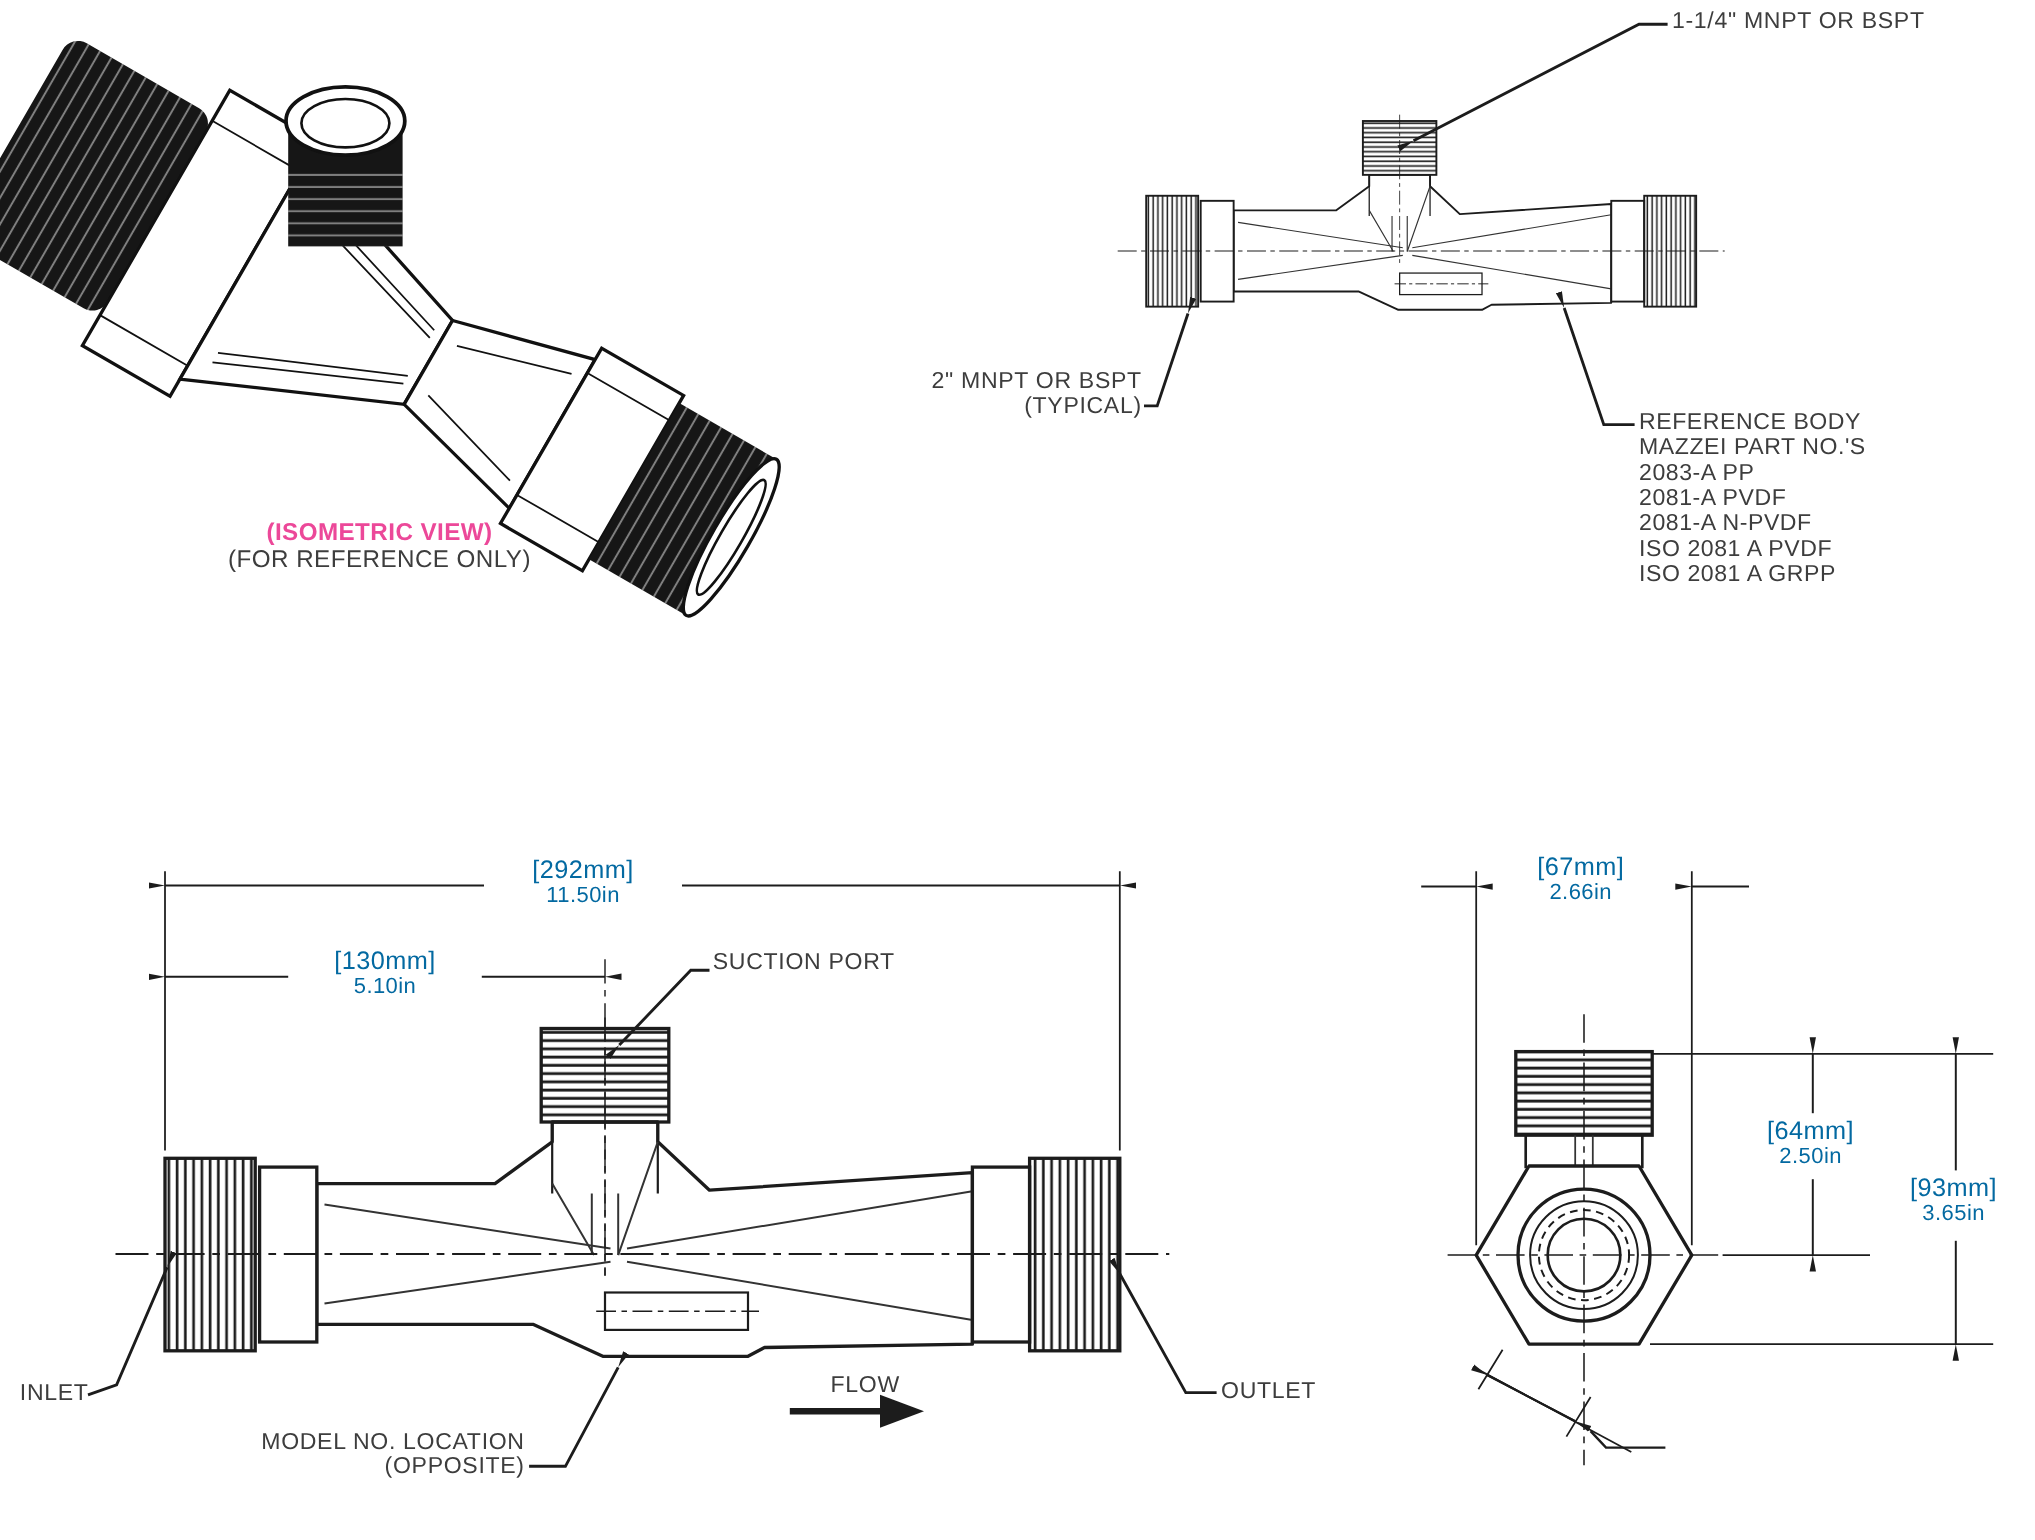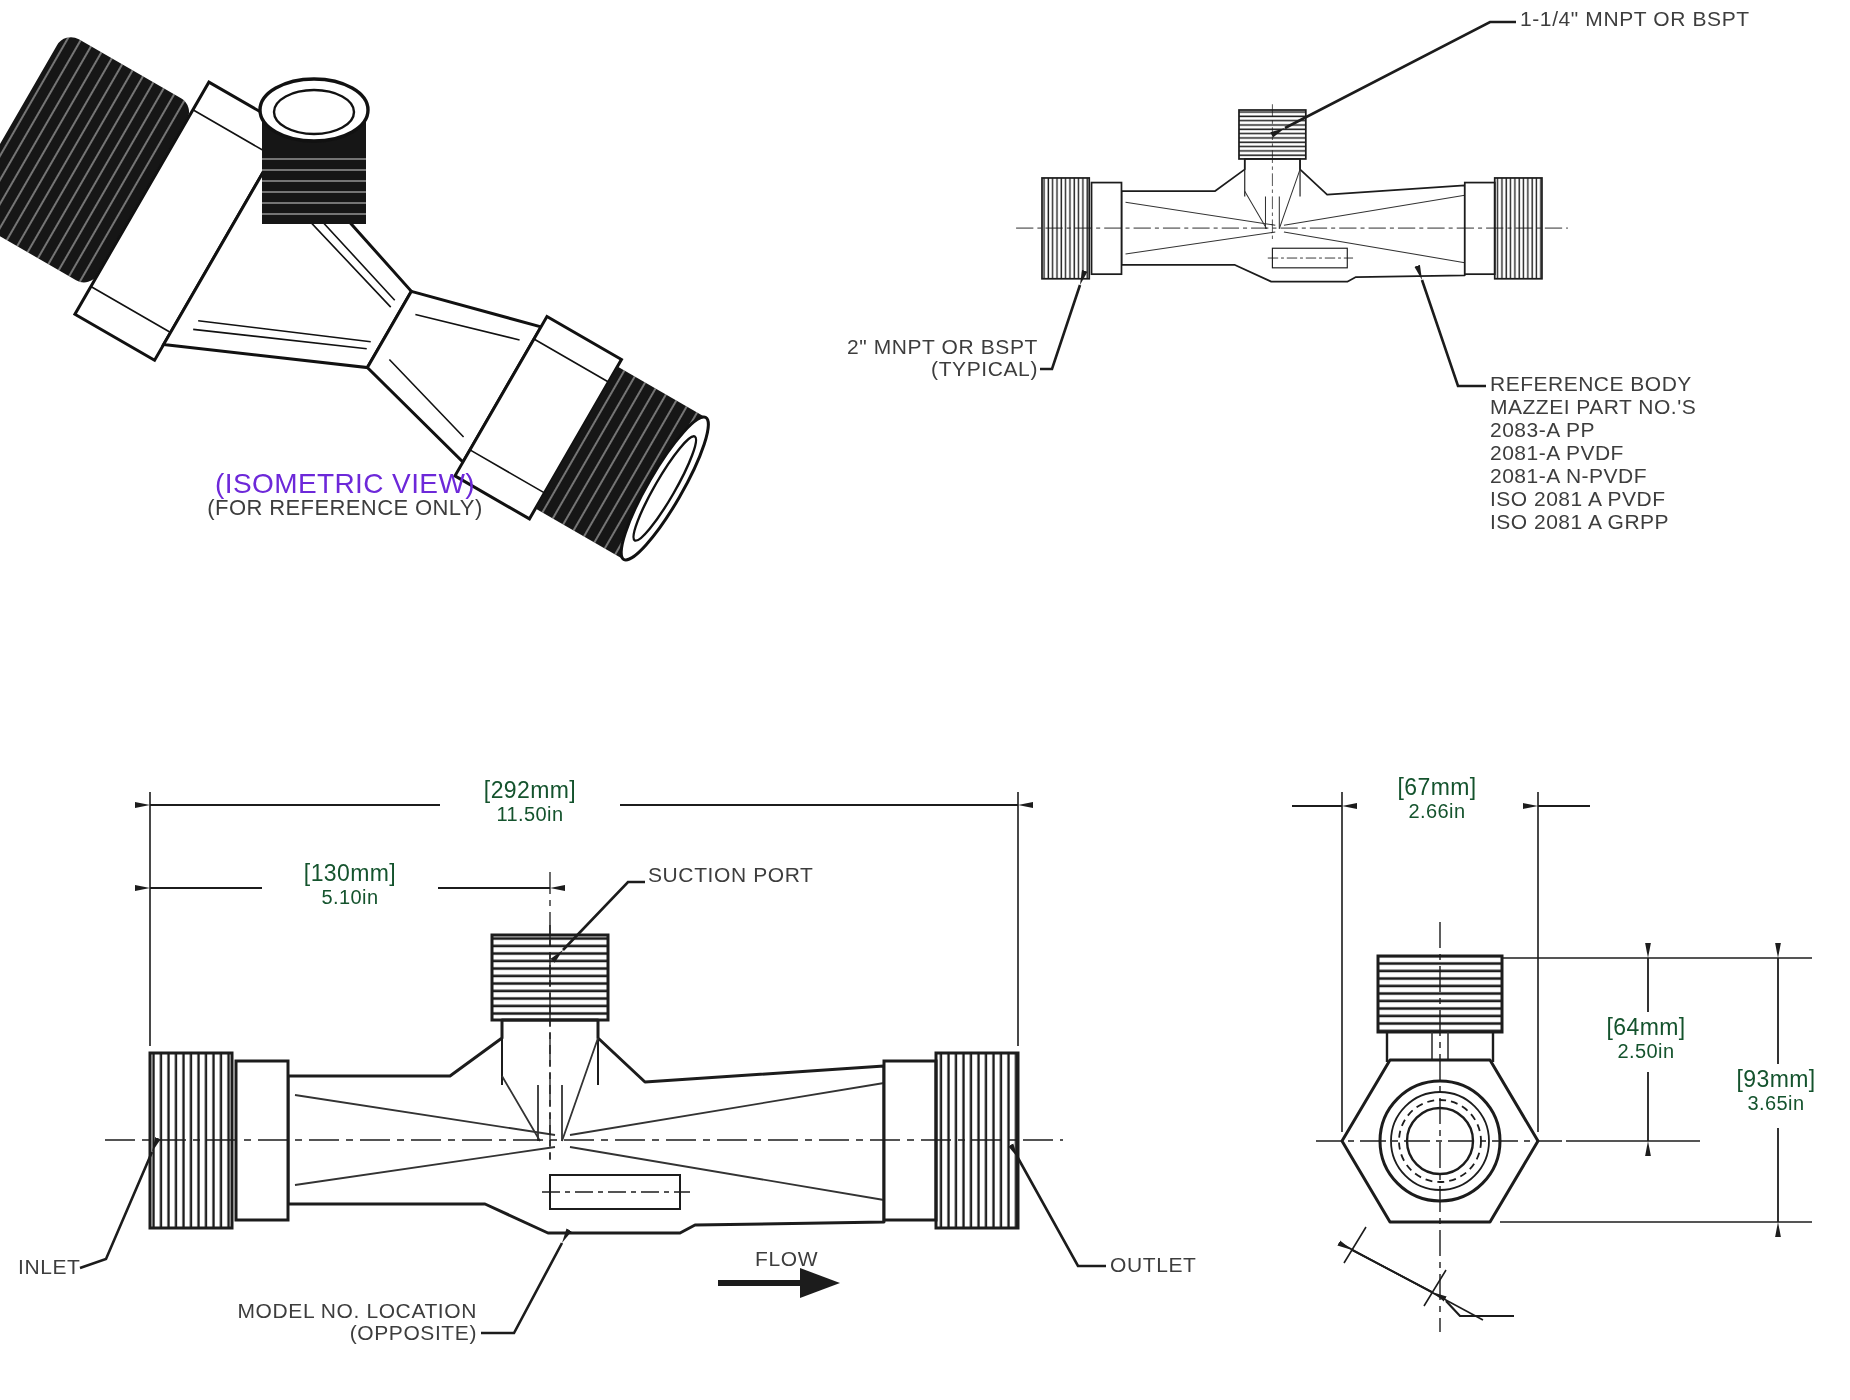--- a/index.html
+++ b/index.html
@@ -1,25 +1,25 @@
 <!DOCTYPE html>
 <html><head>
 <meta charset="utf-8">
 <style>
   html,body{margin:0;padding:0;background:#fff;}
   #sheet{position:relative;width:1850px;height:1400px;background:#fff;overflow:hidden;
          font-family:"Liberation Sans", sans-serif;color:#3d3d3d;}
   #art{position:absolute;left:0;top:0;}
   .lbl{position:absolute;white-space:nowrap;font-size:21px;letter-spacing:.6px;color:#3d3d3d;line-height:22px;}
-  .dim{position:absolute;text-align:center;color:#14532d;}
+  .dim{position:absolute;text-align:center;color:#0369a1;}
   .dim .mm{font-size:23px;line-height:26px;letter-spacing:.4px;}
   .dim .in{font-size:20px;line-height:22px;letter-spacing:.4px;}
   .rt{text-align:right;}
   .iso-cap{position:absolute;left:180px;top:472px;width:330px;text-align:center;}
-  .iso-cap .b{font-weight:normal;color:#6d28d9;font-size:28px;line-height:24px;letter-spacing:.4px;}
+  .iso-cap .b{font-weight:bold;color:#ec4899;font-size:22px;line-height:24px;letter-spacing:.4px;}
   .iso-cap .n{font-size:22px;line-height:24px;letter-spacing:.4px;}
   .parts{position:absolute;left:1490px;top:372px;font-size:21px;line-height:23px;letter-spacing:.5px;}
   .flats{position:absolute;left:1518px;top:1289px;}
   .flats .mm{font-size:23px;line-height:26px;}
   .flats .in{font-size:20px;line-height:24px;}
   .flats .in span{display:inline-block;}
   .flats .note{margin-left:28px;}
 </style>
 </head>
 <body>

